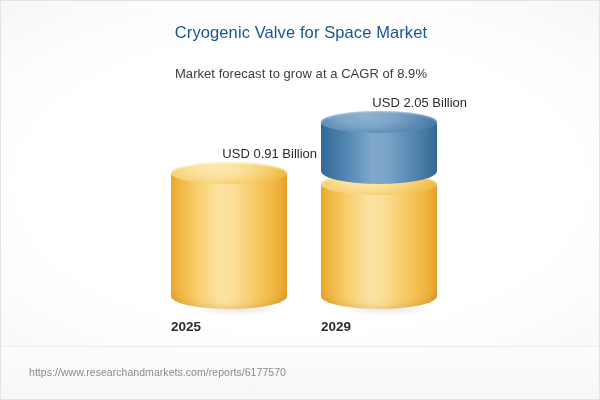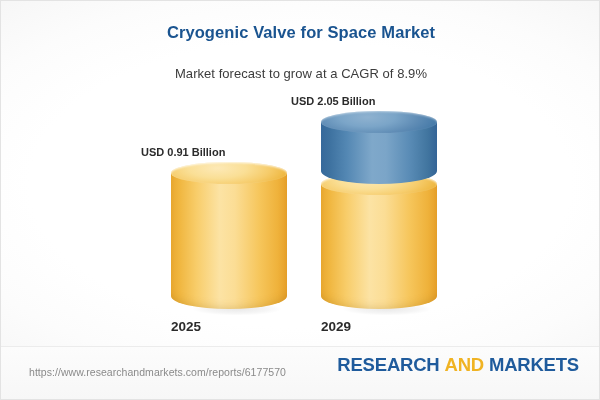--- a/index.html
+++ b/index.html
@@ -31,21 +31,21 @@
   .header {
     position: absolute;
     top: 0; left: 0;
     width: 600px;
     text-align: center;
   }
   .chart-title {
     margin: 0;
     padding-top: 22px;
     font-size: 16.5px;
-    font-weight: bold;
+    font-weight: normal;
     color: #1a5490;
     letter-spacing: 0.1px;
     line-height: 1.2;
   }
   .chart-subtitle {
     margin: 12px;
     padding-top: 11px;
     font-size: 13px;
     font-weight: normal;
     color: #3c3c3c;
@@ -63,23 +63,23 @@
 
   .bar-group { position: absolute; }
   .bar-group.g2025 { left: 170px; width: 116px; }
   .bar-group.g2029 { left: 320px; width: 116px; }
 
   
   .value-label {
     position: absolute;
     width: 176px;
     left: -30px;
-    text-align: left;
-    font-size: 11px;
-    font-weight: bold;
+    text-align: right;
+    font-size: 13px;
+    font-weight: normal;
     color: #2b2b2b;
     white-space: nowrap;
   }
   .g2025 .value-label { top: 145px; }
   .g2029 .value-label { top: 94px; }
 
   
   .shadow {
     position: absolute;
     left: 4px;
@@ -240,17 +240,16 @@
       <div class="cat-label">2029</div>
     </div>
 
   </div>
 
   <div class="footer-divider"></div>
   <div class="footer">
     <div class="footer-url">https://www.researchandmarkets.com/reports/6177570</div>
 
     <div class="logo">
-      <div class="logo-main"><span>RESEARCH</span><span>&nbsp;</span><span class="and">AND</span><span>&nbsp;</span><span>MARKETS</span></div>
     </div>
   </div>
 
 </div>
 
 </body></html>

